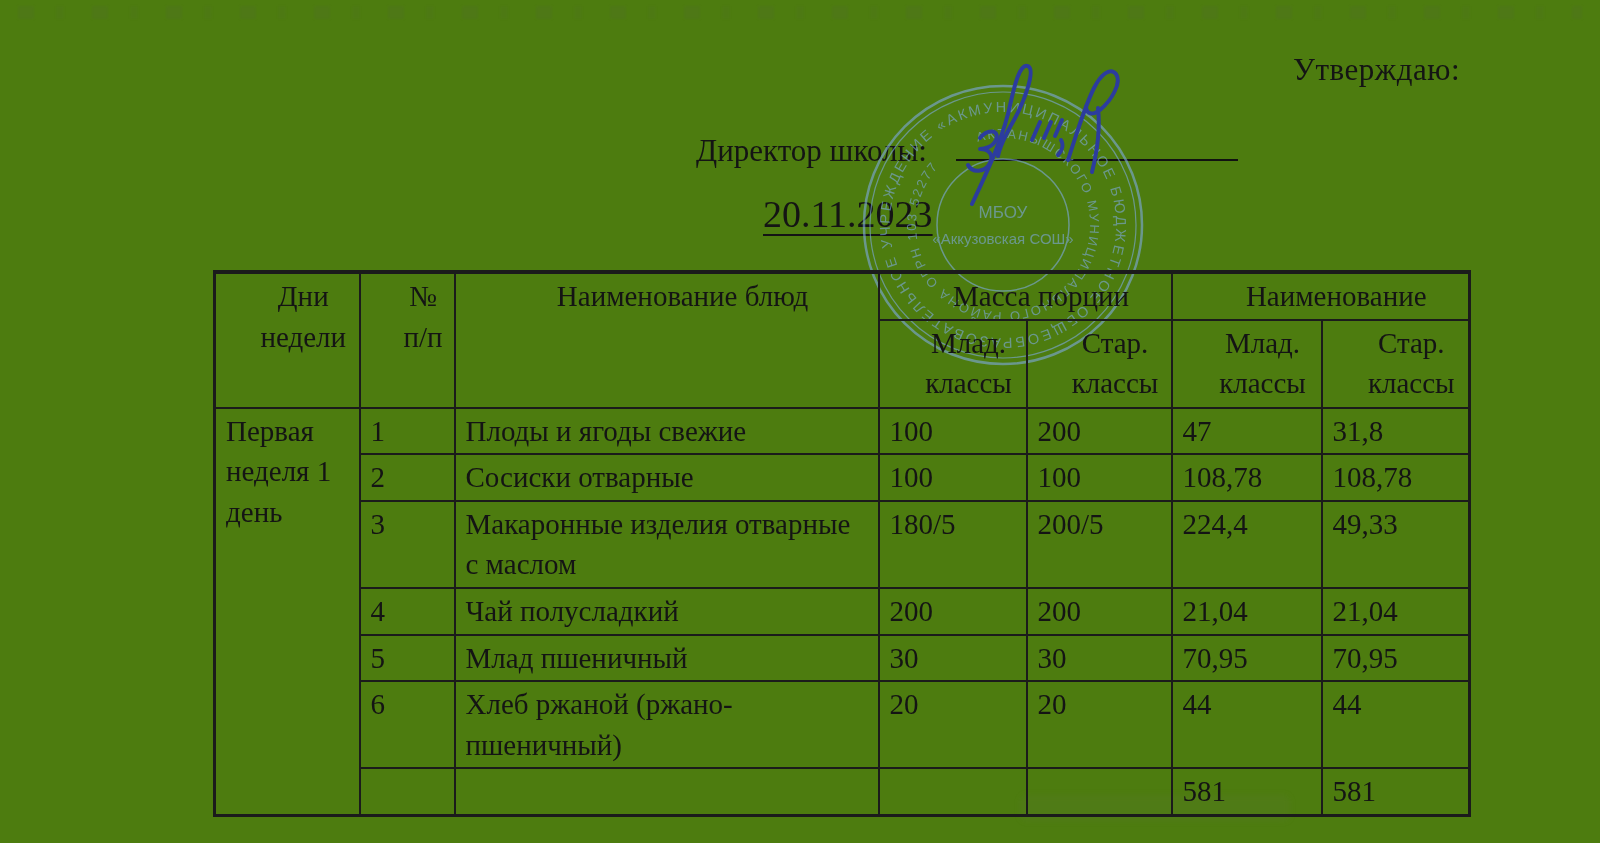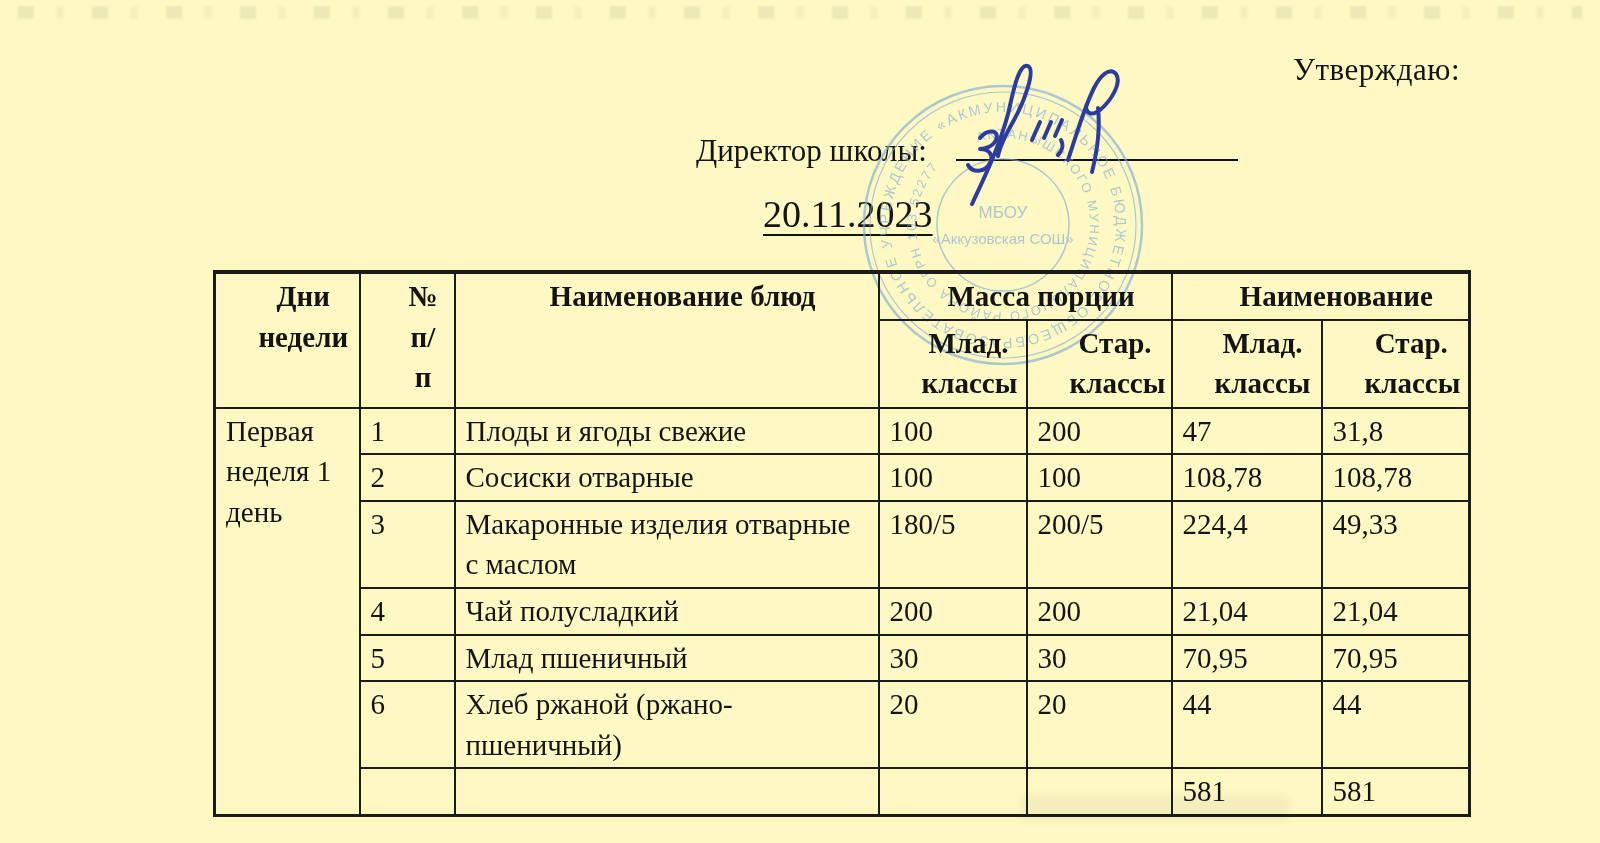--- a/index.html
+++ b/index.html
@@ -1,19 +1,19 @@
 <!DOCTYPE html>
 <html><head>
 <meta charset="utf-8">
 <style>
   html,body{margin:0;padding:0;background:#ffffff;}
   .page{
     position:relative;
     width:1600px;height:843px;
-    background:#fef9c3;
+    background:#4d7c0f;
     font-family:"Liberation Serif","DejaVu Serif",serif;
     color:#141414;
     overflow:hidden;
   }
   
   .scan-noise{
     position:absolute;top:6px;left:18px;right:18px;height:13px;
     background:repeating-linear-gradient(90deg,
       rgba(90,90,88,0.10) 0 16px, rgba(0,0,0,0) 16px 38px,
       rgba(90,90,88,0.06) 38px 46px, rgba(0,0,0,0) 46px 74px);
@@ -54,21 +54,21 @@
     width:1255px;
     font-size:29px;line-height:1.4;
   }
   table.menu th,table.menu td{
     border:2px solid #1b1b1b;
     padding:2px 10px;
     vertical-align:top;
     overflow:hidden;
   }
   table.menu{border:3px solid #1b1b1b;border-top:4px solid #1b1b1b;}
-  table.menu thead th{font-weight:bold;padding-left:42px;}
+  table.menu thead th{font-weight:normal;padding-left:42px;}
   thead tr.h1 th{height:40px;}
   thead tr.h2 th{height:82px;}
   td.week-cell{text-align:left;padding-left:10px;margin-left:39px;}
   td.num-cell{text-align:left;height:40px;}
   td.dish-cell{text-align:left;padding-left:12px;margin-left:10px;}
   td.val-cell{text-align:left;}
 </style>
 </head>
 <body>
 

